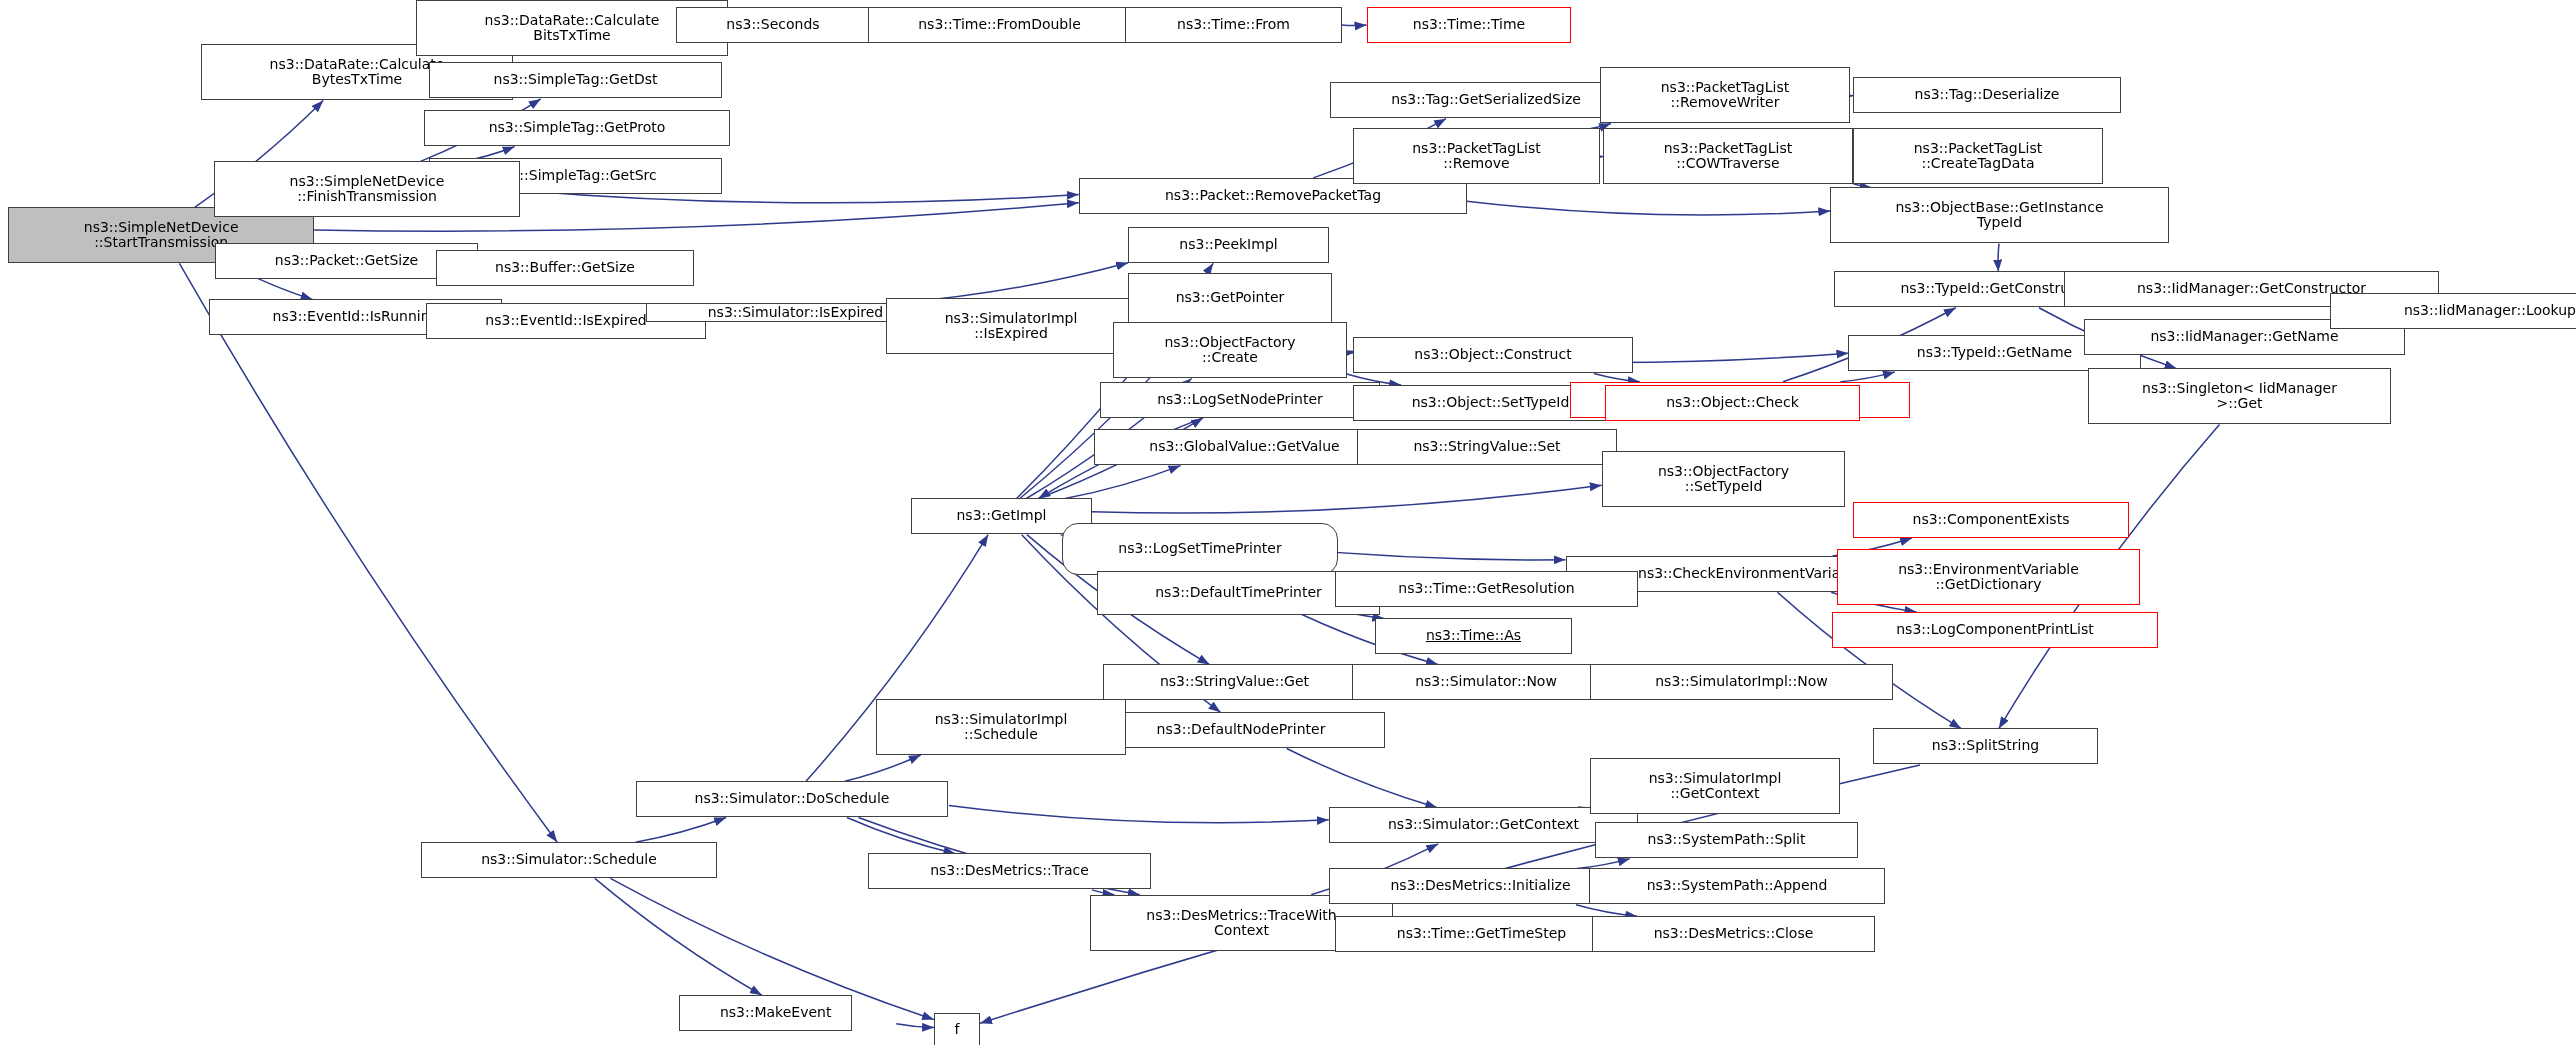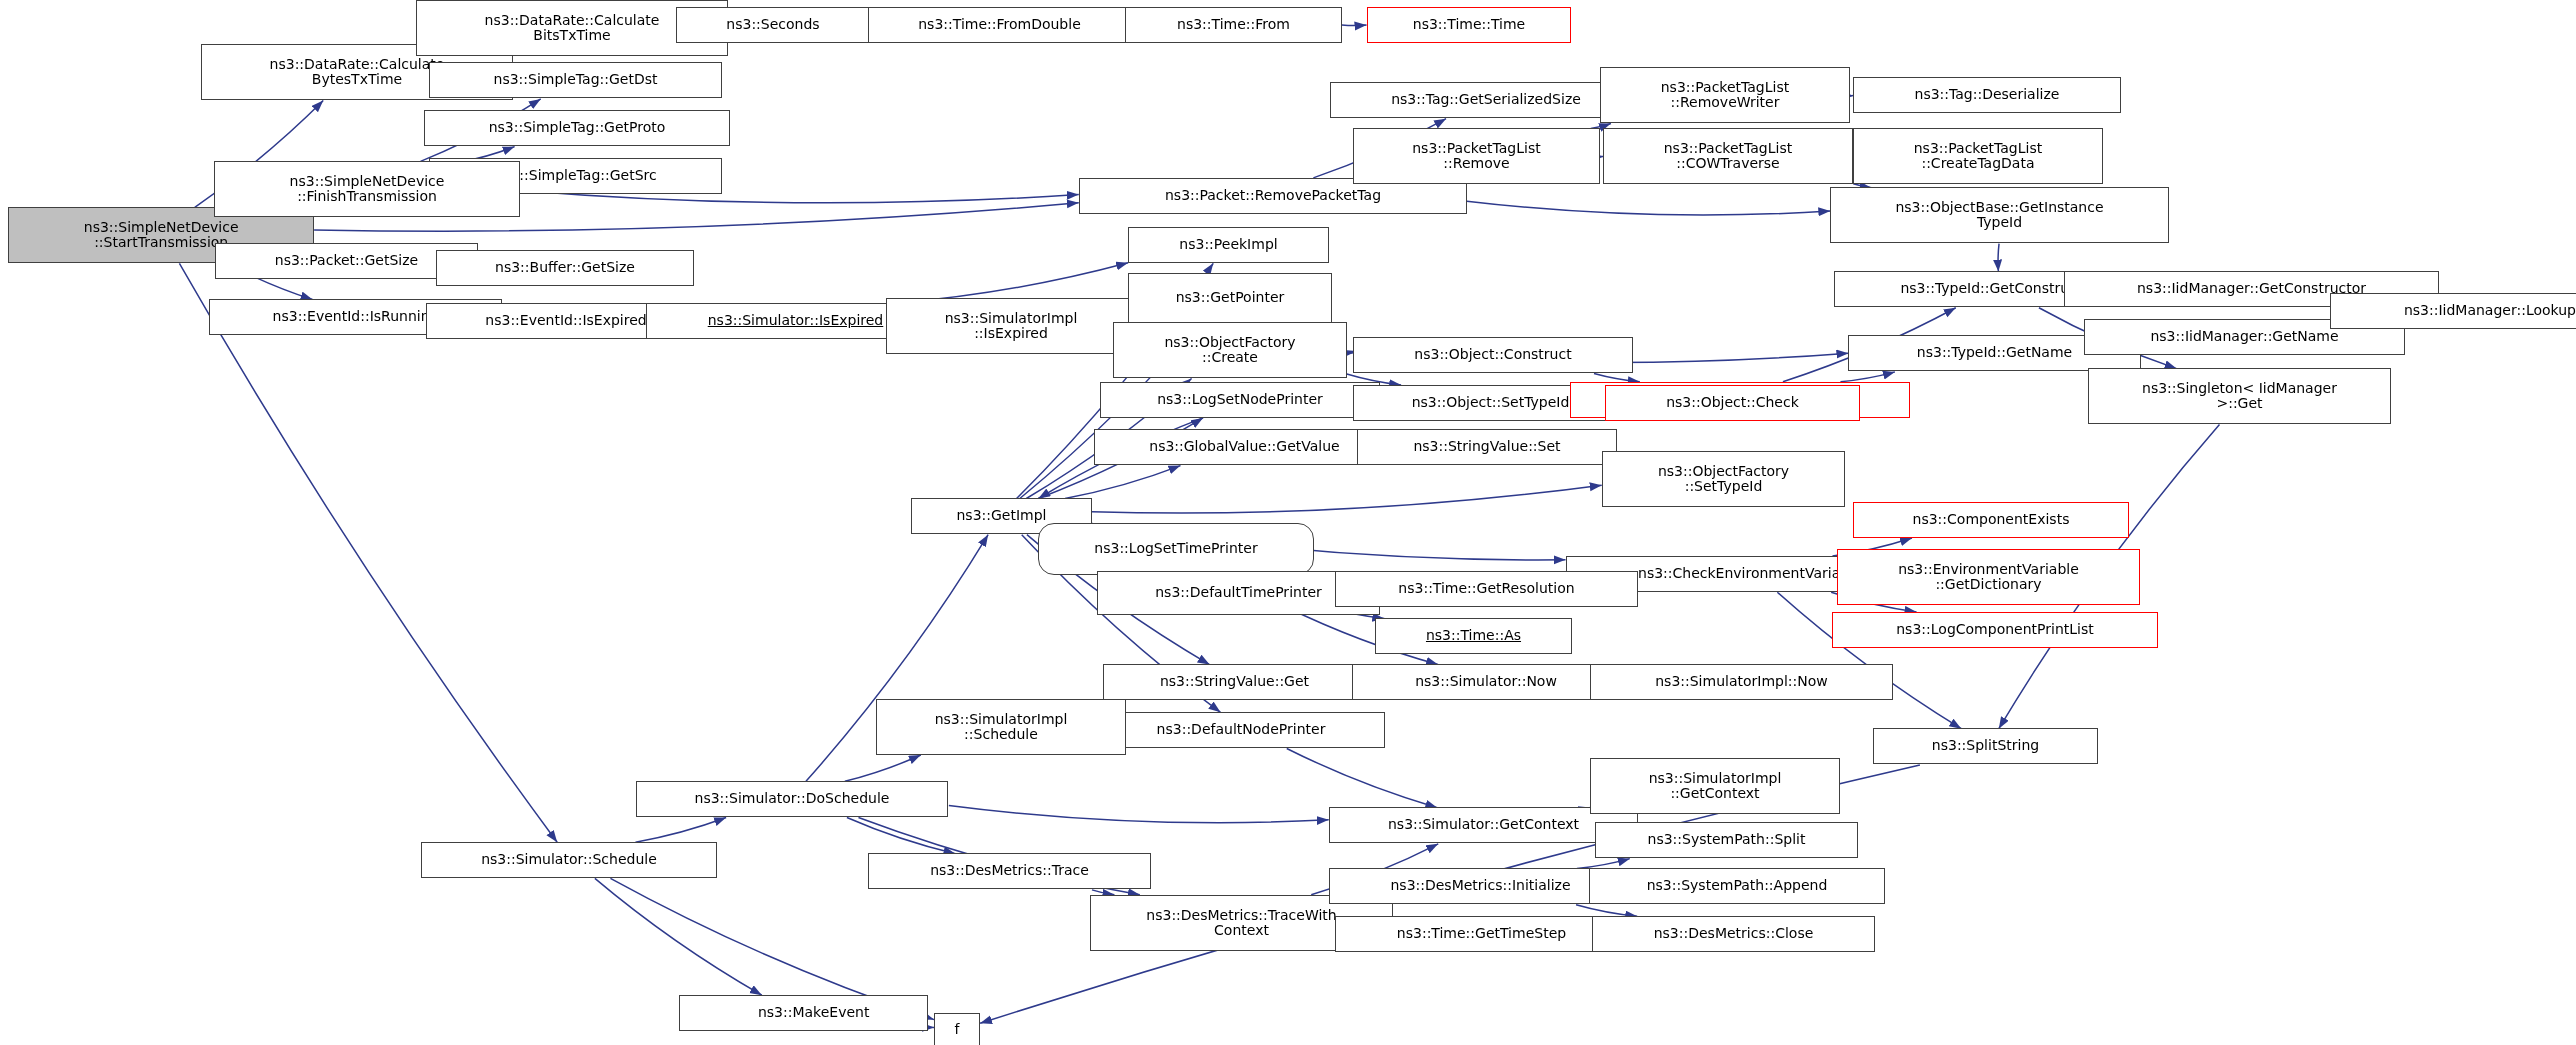--- a/index.html
+++ b/index.html
@@ -122,21 +122,21 @@
       <div class="node red" style="left: 1367px; top: 6.6px; width: 204px; height: 36px;">ns3::Time::Time</div>
       <div class="node" style="left: 429px; top: 62px; width: 293px; height: 36px;">ns3::SimpleTag::GetDst</div>
       <div class="node" style="left: 424px; top: 110px; width: 306px; height: 36px;">ns3::SimpleTag::GetProto</div>
       <div class="node" style="left: 429px; top: 158px; width: 293px; height: 36px;">ns3::SimpleTag::GetSrc</div>
       <div class="node" style="left: 214px; top: 161px; width: 306px; height: 56px;">ns3::SimpleNetDevice
 ::FinishTransmission</div>
       <div class="node" style="left: 215px; top: 243px; width: 263px; height: 36px;">ns3::Packet::GetSize</div>
       <div class="node" style="left: 436px; top: 250px; width: 258px; height: 36px;">ns3::Buffer::GetSize</div>
       <div class="node" style="left: 209px; top: 299px; width: 293px; height: 36px;">ns3::EventId::IsRunning</div>
       <div class="node" style="left: 426px; top: 303px; width: 280px; height: 36px;">ns3::EventId::IsExpired</div>
-      <div class="node" style="left: 646px; top: 303px; width: 299px; height: 36px; text-decoration: underline;">ns3::Simulator::IsExpired</div>
+      <div class="node" style="left: 646px; top: 303px; width: 299px; height: 19px;">ns3::Simulator::IsExpired</div>
       <div class="node" style="left: 886px; top: 298px; width: 250px; height: 56px;">ns3::SimulatorImpl
 ::IsExpired</div>
       <div class="node" style="left: 1079px; top: 178px; width: 388px; height: 36px;">ns3::Packet::RemovePacketTag</div>
       <div class="node" style="left: 1330px; top: 82px; width: 312px; height: 36px;">ns3::Tag::GetSerializedSize</div>
       <div class="node" style="left: 1353px; top: 128px; width: 247px; height: 56px;">ns3::PacketTagList
 ::Remove</div>
       <div class="node" style="left: 1600px; top: 67px; width: 250px; height: 56px;">ns3::PacketTagList
 ::RemoveWriter</div>
       <div class="node" style="left: 1603px; top: 128px; width: 250px; height: 56px;">ns3::PacketTagList
 ::COWTraverse</div>
@@ -145,21 +145,21 @@
 ::CreateTagData</div>
       <div class="node" style="left: 1830px; top: 187px; width: 339px; height: 56px;">ns3::ObjectBase::GetInstance
 TypeId</div>
       <div class="node" style="left: 1128px; top: 227px; width: 201px; height: 36px;">ns3::PeekImpl</div>
       <div class="node" style="left: 1128px; top: 273px; width: 204px; height: 50px;">ns3::GetPointer</div>
       <div class="node" style="left: 1113px; top: 322px; width: 234px; height: 56px;">ns3::ObjectFactory
 ::Create</div>
       <div class="node" style="left: 1100px; top: 382px; width: 280px; height: 36px;">ns3::LogSetNodePrinter</div>
       <div class="node" style="left: 1094px; top: 429px; width: 301px; height: 36px;">ns3::GlobalValue::GetValue</div>
       <div class="node" style="left: 911px; top: 498px; width: 181px; height: 36px;">ns3::GetImpl</div>
-      <div class="node" style="left: 1038px; top: 523px; width: 276px; height: 52px; border-radius: 16px;">ns3::LogSetTimePrinter</div>
+      <div class="node" style="left: 1062px; top: 523px; width: 276px; height: 52px; border-radius: 16px;">ns3::LogSetTimePrinter</div>
       <div class="node" style="left: 1097px; top: 571px; width: 283px; height: 44px;">ns3::DefaultTimePrinter</div>
       <div class="node" style="left: 1103px; top: 664px; width: 263px; height: 36px;">ns3::StringValue::Get</div>
       <div class="node" style="left: 1097px; top: 712px; width: 288px; height: 36px;">ns3::DefaultNodePrinter</div>
       <div class="node" style="left: 1353px; top: 337px; width: 280px; height: 36px;">ns3::Object::Construct</div>
       <div class="node" style="left: 1353px; top: 385px; width: 275px; height: 36px;">ns3::Object::SetTypeId</div>
       <div class="node" style="left: 1357px; top: 429px; width: 260px; height: 36px;">ns3::StringValue::Set</div>
       <div class="node red" style="left: 1570px; top: 382px; width: 340px; height: 36px;">ns3::ObjectBase::ConstructSelf</div>
       <div class="node red" style="left: 1605px; top: 385px; width: 255px; height: 36px;">ns3::Object::Check</div>
       <div class="node" style="left: 1602px; top: 451px; width: 243px; height: 56px;">ns3::ObjectFactory
 ::SetTypeId</div>
@@ -188,17 +188,17 @@
       <div class="node" style="left: 1090px; top: 895px; width: 303px; height: 56px;">ns3::DesMetrics::TraceWith
 Context</div>
       <div class="node" style="left: 1329px; top: 807px; width: 309px; height: 36px;">ns3::Simulator::GetContext</div>
       <div class="node" style="left: 1590px; top: 758px; width: 250px; height: 56px;">ns3::SimulatorImpl
 ::GetContext</div>
       <div class="node" style="left: 1595px; top: 822px; width: 263px; height: 36px;">ns3::SystemPath::Split</div>
       <div class="node" style="left: 1329px; top: 868px; width: 303px; height: 36px;">ns3::DesMetrics::Initialize</div>
       <div class="node" style="left: 1589px; top: 868px; width: 296px; height: 36px;">ns3::SystemPath::Append</div>
       <div class="node" style="left: 1335px; top: 916px; width: 293px; height: 36px;">ns3::Time::GetTimeStep</div>
       <div class="node" style="left: 1592px; top: 916px; width: 283px; height: 36px;">ns3::DesMetrics::Close</div>
-      <div class="node" style="left: 679px; top: 995px; width: 249px; height: 36px; padding-left: 24px;">ns3::MakeEvent</div>
+      <div class="node" style="left: 679px; top: 995px; width: 173px; height: 36px; padding-left: 24px;">ns3::MakeEvent</div>
       <div class="node" style="left: 934px; top: 1013px; width: 46px; height: 33px;">f</div>
     </div>
 </div>
 
 
 </body></html>

